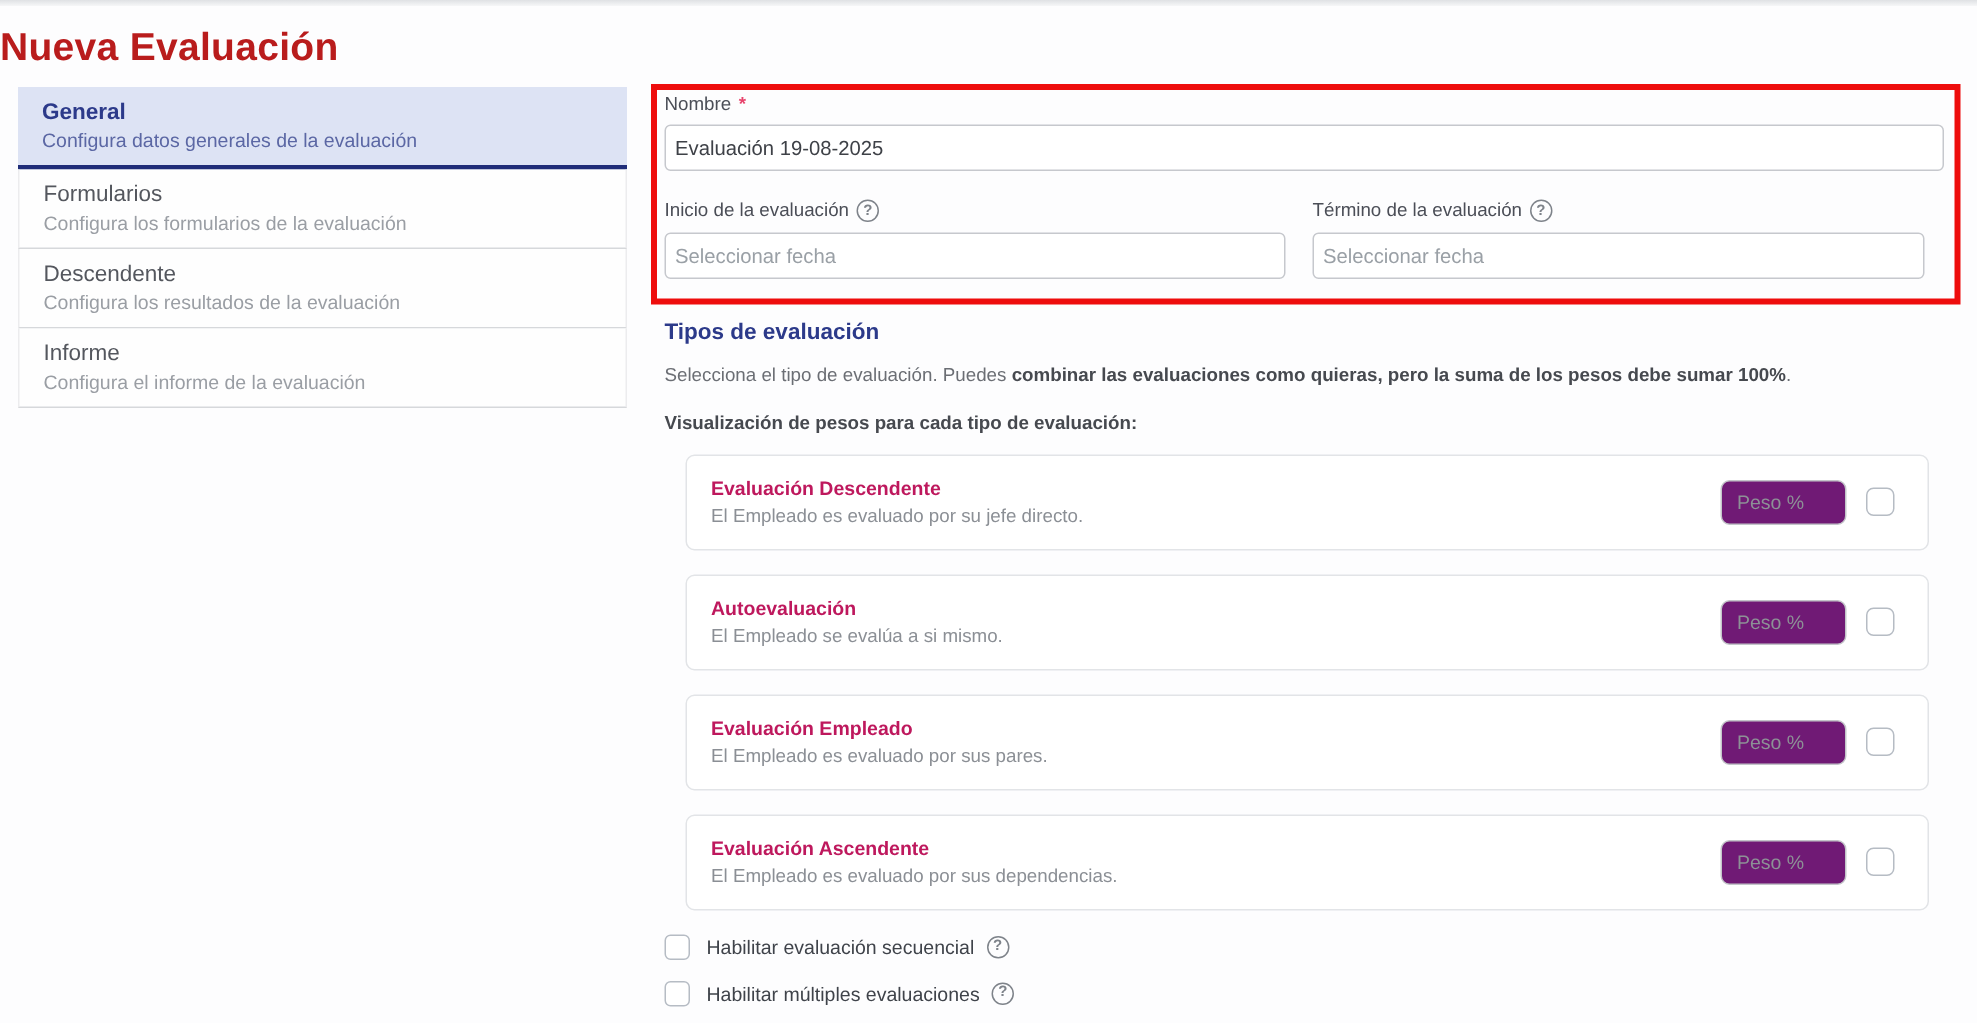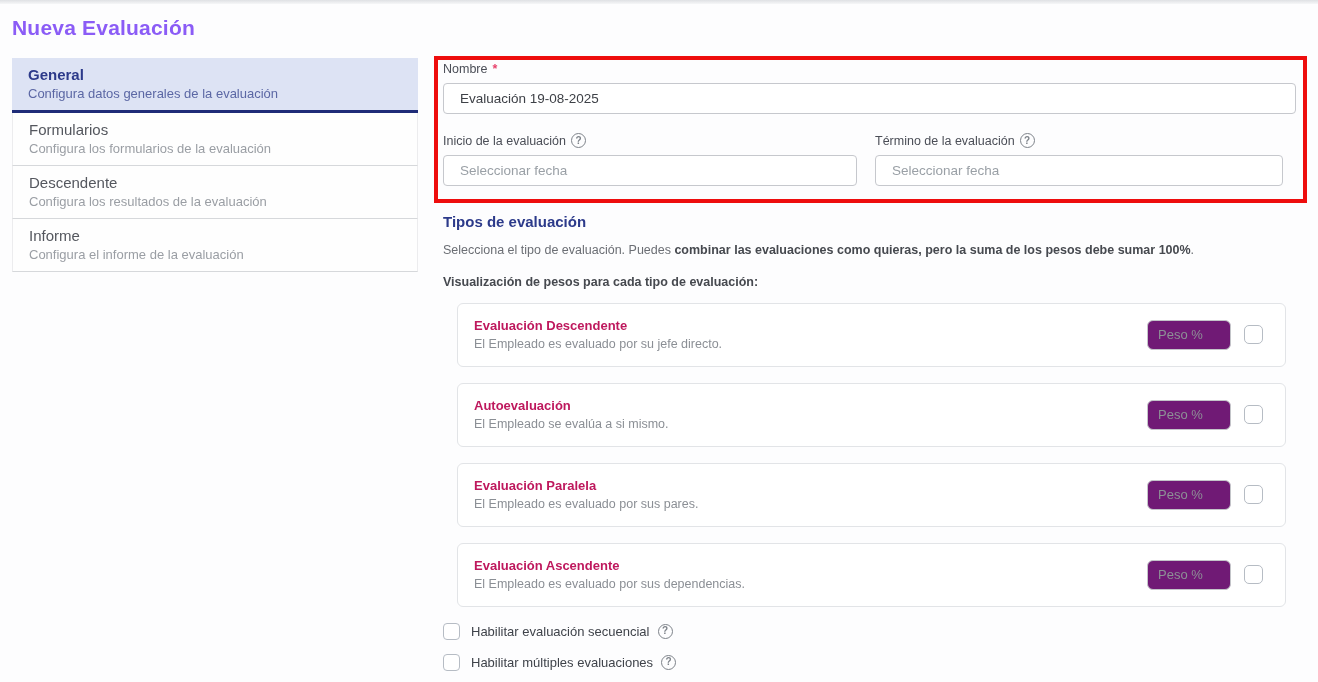--- a/index.html
+++ b/index.html
@@ -8,22 +8,22 @@
     position:relative;
     background:#fdfdfe;
     font-family:"Liberation Sans", sans-serif;
     overflow:hidden;
   }
   .top-strip {
     position:absolute; top:0; left:0; width:1318px; height:4px;
     background:linear-gradient(to bottom,#dfe1e4,#f6f7f8);
   }
   .page-title {
-    position:absolute; left:12px; top:16px;
-    font-size:21px; font-weight:700; color:#8b5cf6; letter-spacing:.2px;
+    position:absolute; left:0; top:16px;
+    font-size:26px; font-weight:700; color:#b91c1c; letter-spacing:.2px;
   }
   
   .sidebar { position:absolute; left:12px; top:58px; width:406px; }
   .side-item {
     background:#fefefe;
     border:1px solid #ececee;
     border-bottom:1px solid #d6d8db;
     padding:8px 14px 9px 16px;
     cursor:pointer;
   }
@@ -32,28 +32,28 @@
   .si-desc  { font-size:13px; color:#9a9ea4; }
   .side-item.active {
     background:#dde3f4;
     border:none;
     border-bottom:3px solid #1f2c78;
   }
   .side-item.active .si-title { color:#2c3a8a; font-weight:700; }
   .side-item.active .si-desc  { color:#5b67a4; }
   
   .main { position:absolute; left:443px; top:62px; width:853px; }
-  .field-label { font-size:12.5px; color:#4b4e57; margin-bottom:7px; display:flex; align-items:flex-end; gap:5px; }
+  .field-label { font-size:12.5px; color:#4b4e57; margin-bottom:7px; display:flex; align-items:flex-start; gap:5px; }
   .req { color:#e8446d; font-weight:700; }
   .text-input {
     width:100%; height:31px;
     border:1px solid #c6c8cd; border-radius:4px;
     font-family:"Liberation Sans", sans-serif;
     font-size:13.5px; color:#3e4147;
-    padding:0 16px; background:#fff; outline:none;
+    padding:0 6px; background:#fff; outline:none;
   }
   .text-input::placeholder { color:#9aa0a6; }
   .dates-row { display:flex; gap:18px; margin-top:19px; }
   .date-col-1 { width:414px; }
   .date-col-2 { width:408px; }
   .help-icon {
     width:15px; height:15px; border:1px solid #7e838a; border-radius:50%;
     color:#7e838a; font-size:10px; font-weight:700;
     display:inline-flex; align-items:center; justify-content:center; line-height:1;
     flex:0 0 auto;
@@ -163,21 +163,21 @@
       <div class="card-text">
         <div class="card-title">Autoevaluación</div>
         <div class="card-desc">El Empleado se evalúa a si mismo.</div>
       </div>
       <input class="peso-input" type="text" disabled="" placeholder="Peso %" style="">
       <span class="checkbox"></span>
     </div>
 
     <div class="card">
       <div class="card-text">
-        <div class="card-title">Evaluación Paralela</div>
+        <div class="card-title">Evaluación Empleado</div>
         <div class="card-desc">El Empleado es evaluado por sus pares.</div>
       </div>
       <input class="peso-input" type="text" disabled="" placeholder="Peso %" style="">
       <span class="checkbox"></span>
     </div>
 
     <div class="card">
       <div class="card-text">
         <div class="card-title">Evaluación Ascendente</div>
         <div class="card-desc">El Empleado es evaluado por sus dependencias.</div>

